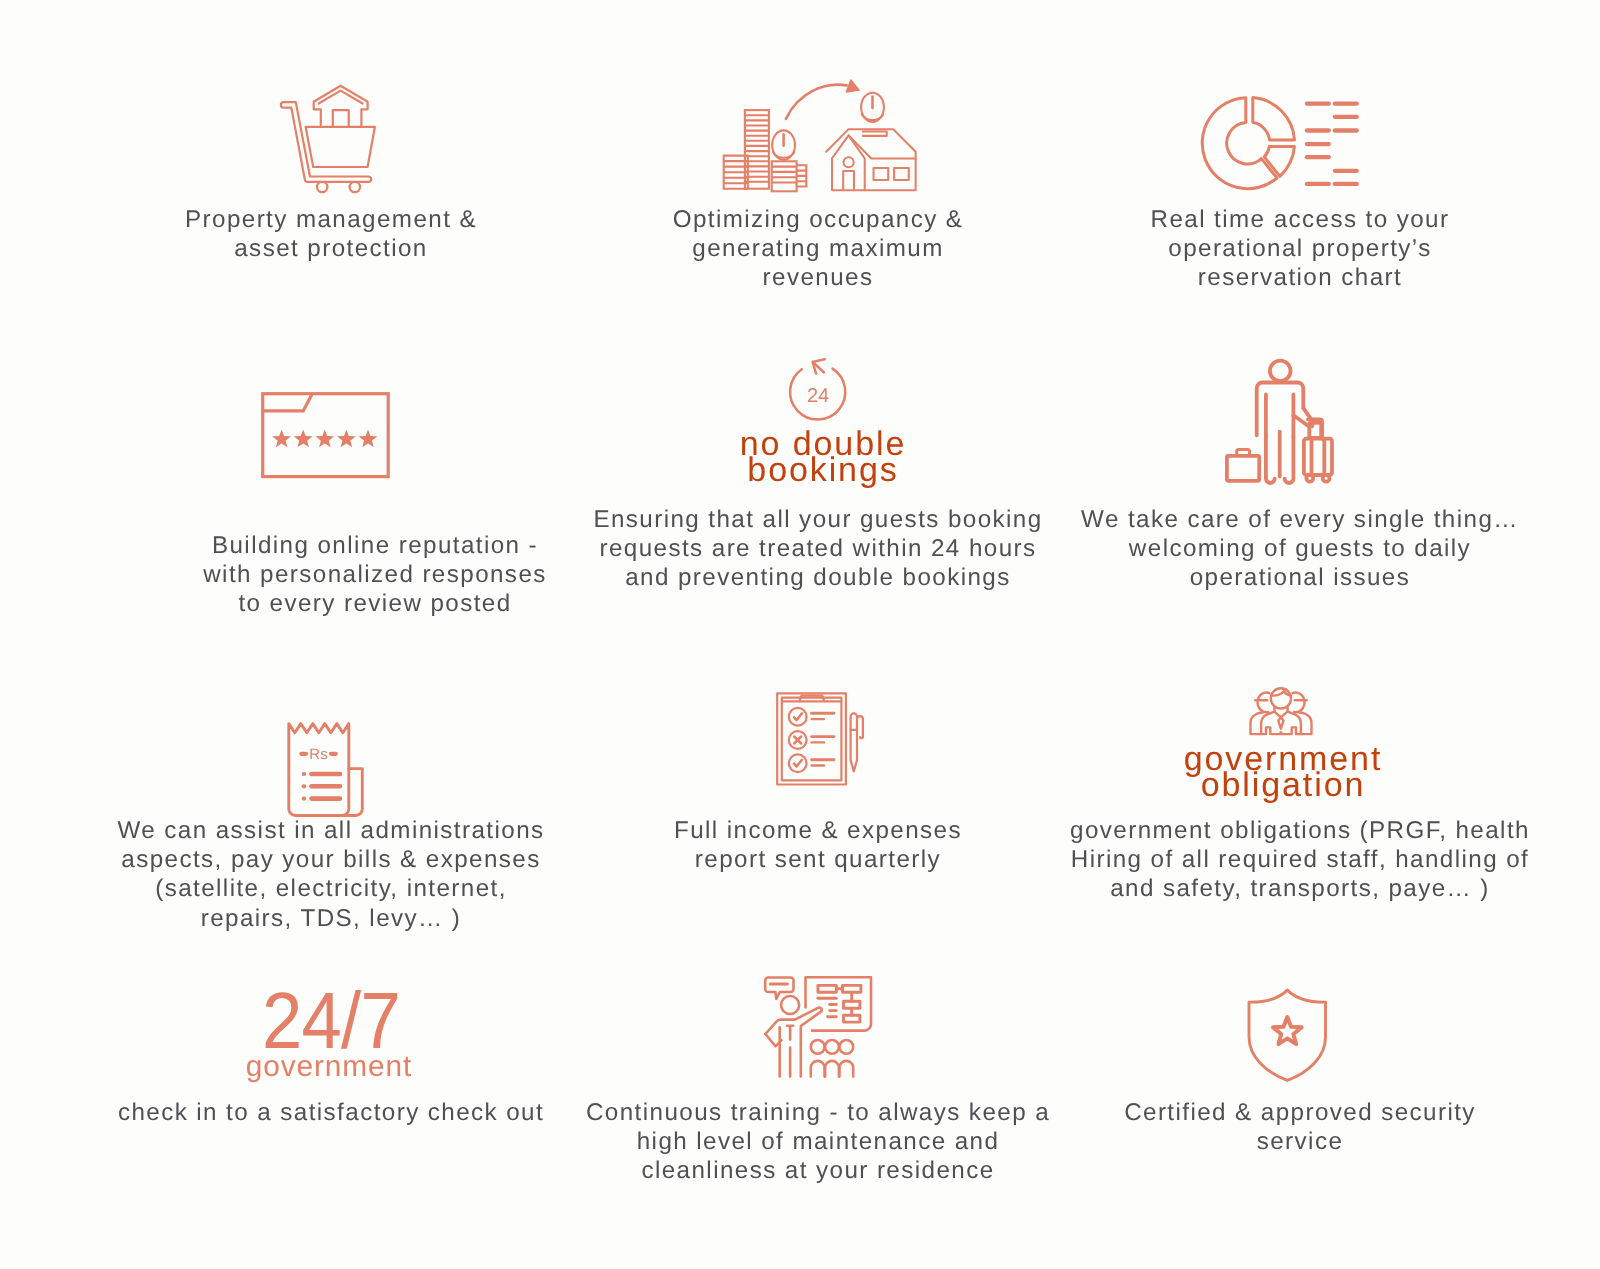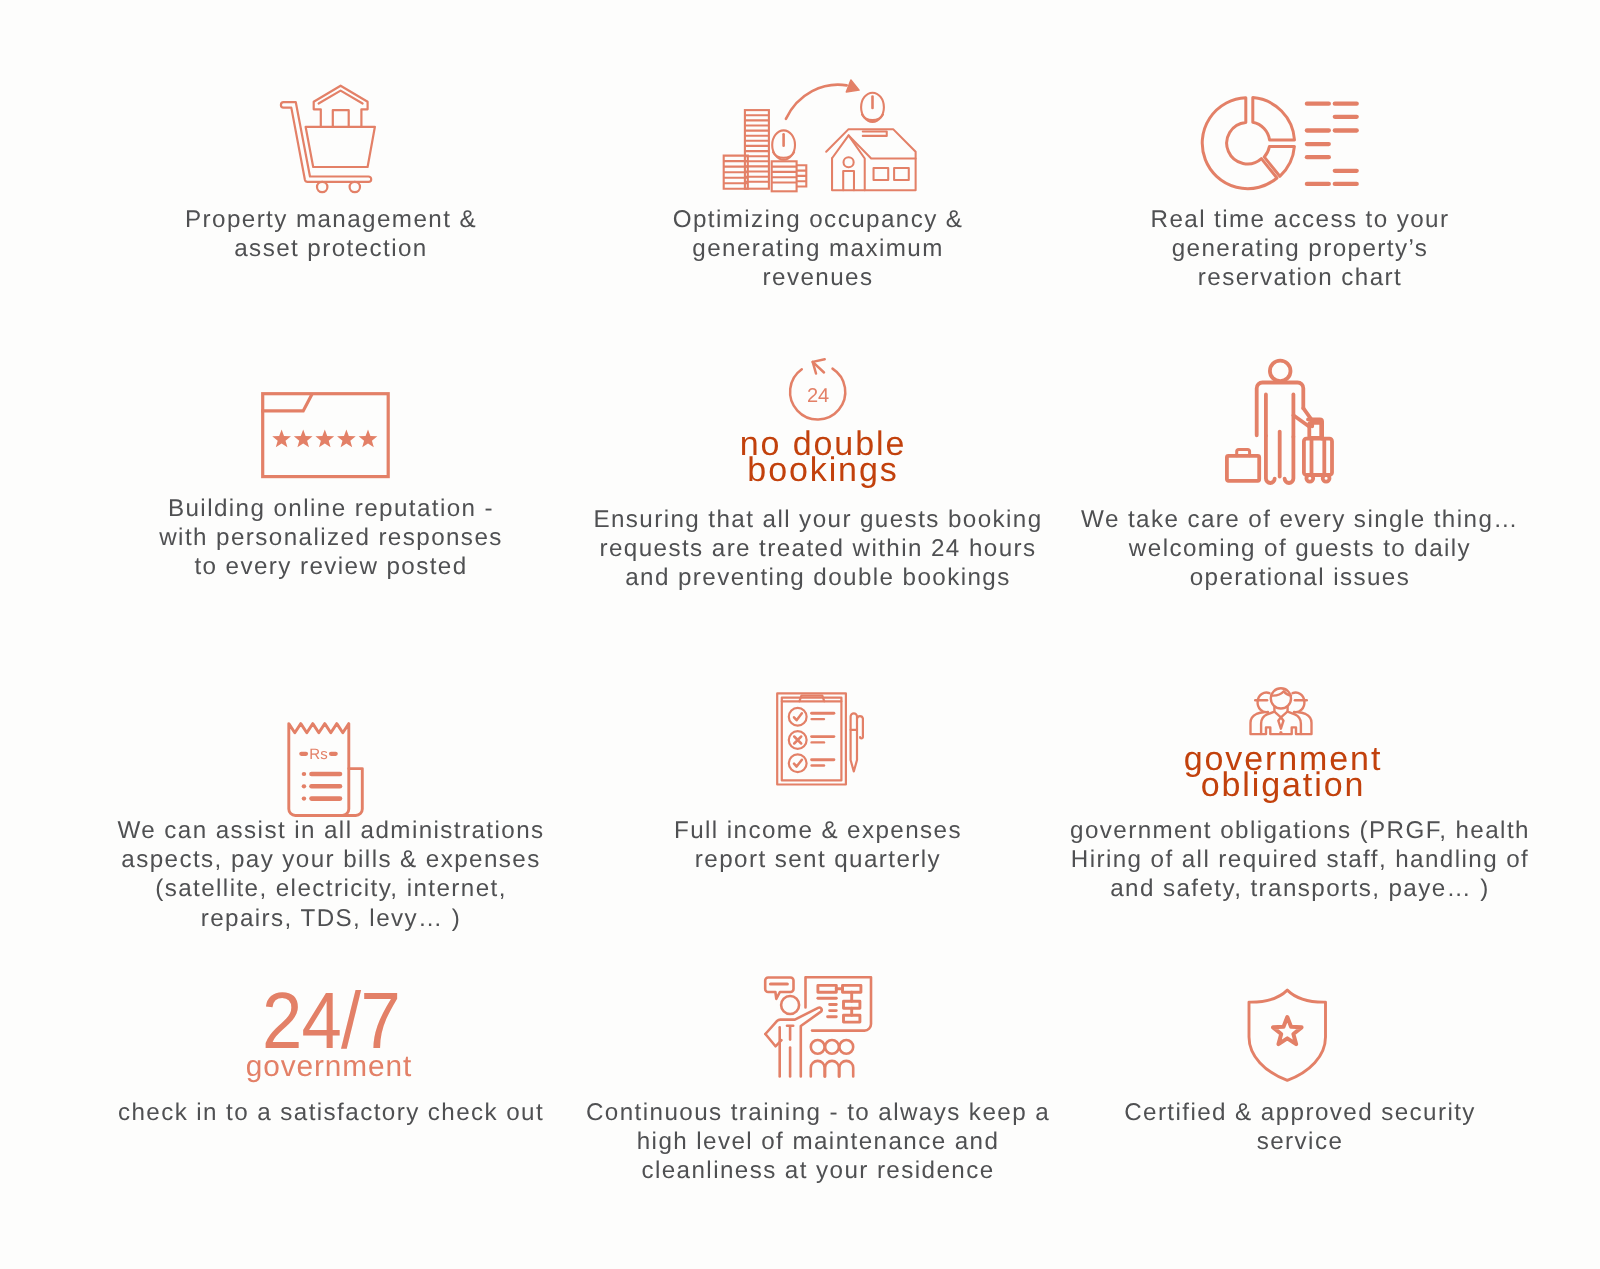--- a/index.html
+++ b/index.html
@@ -97,21 +97,21 @@
 <path d="M103.9 48.1 h21.9"></path>
 <path d="M103.9 61.2 h21.9"></path>
 <path d="M131.8 74.8 h21.9"></path>
 <path d="M103.9 87.9 h21.9"></path>
             <path d="M131.8 87.9 h21.9"></path>
 </g>
         </svg>
       </div>
       <div class="caption" style="top:205px;">
         <div class="cap-line">Real time access to your</div>
-        <div class="cap-line">generating property’s</div>
+        <div class="cap-line">operational property’s</div>
         <div class="cap-line">reservation chart</div>
       </div>
     </div>
     <div class="cell" style="left:331px;top:0;width:0;">
       <div class="icon-box" style="top:392px;margin-left:-5px;">
         <svg aria-hidden="true" width="130" height="88" viewBox="0 0 130 88" fill="none" stroke="currentColor" stroke-linecap="round" stroke-linejoin="round" stroke-width="3.2">
 <g stroke-linecap="square" stroke-linejoin="miter">
 <rect x="1.7" y="1.7" width="125.5" height="82.9"></rect>
 <path d="M1.7 18.9 H42.2 L50.2 3.7"></path>
           </g>
@@ -127,21 +127,21 @@
             </g>
             <g transform="translate(85.4,47.4)">
               <path d="M 0 -9.84 L 2.43 -3.34 L 9.36 -3.04 L 3.93 1.28 L 5.78 7.96 L 0 4.13 L -5.78 7.96 L -3.93 1.28 L -9.36 -3.04 L -2.43 -3.34 Z"></path>
             </g>
             <g transform="translate(107.0,47.4)">
               <path d="M 0 -9.84 L 2.43 -3.34 L 9.36 -3.04 L 3.93 1.28 L 5.78 7.96 L 0 4.13 L -5.78 7.96 L -3.93 1.28 L -9.36 -3.04 L -2.43 -3.34 Z"></path>
             </g>
           </g>
         </svg>
       </div>
-      <div class="caption" style="top:494px;">
+      <div class="caption" style="top:531px;margin-left:44px;">
         <div class="cap-line">Building online reputation -</div>
         <div class="cap-line">with personalized responses</div>
         <div class="cap-line">to every review posted</div>
       </div>
     </div>
     <div class="cell" style="left:818px;top:0;width:0;">
       <div class="icon-box" style="top:358px;margin-left:0px;">
         <svg aria-hidden="true" width="66" height="66" viewBox="0 0 66 66" fill="none" stroke="currentColor" stroke-linecap="round" stroke-linejoin="round" stroke-width="2.5">
 <path d="M16.8 11.3 A27.6 27.6 0 1 0 47.5 10.6"></path>
 <path d="M31.0 15.5 L27.7 3.9 L39.7 1.2"></path>

